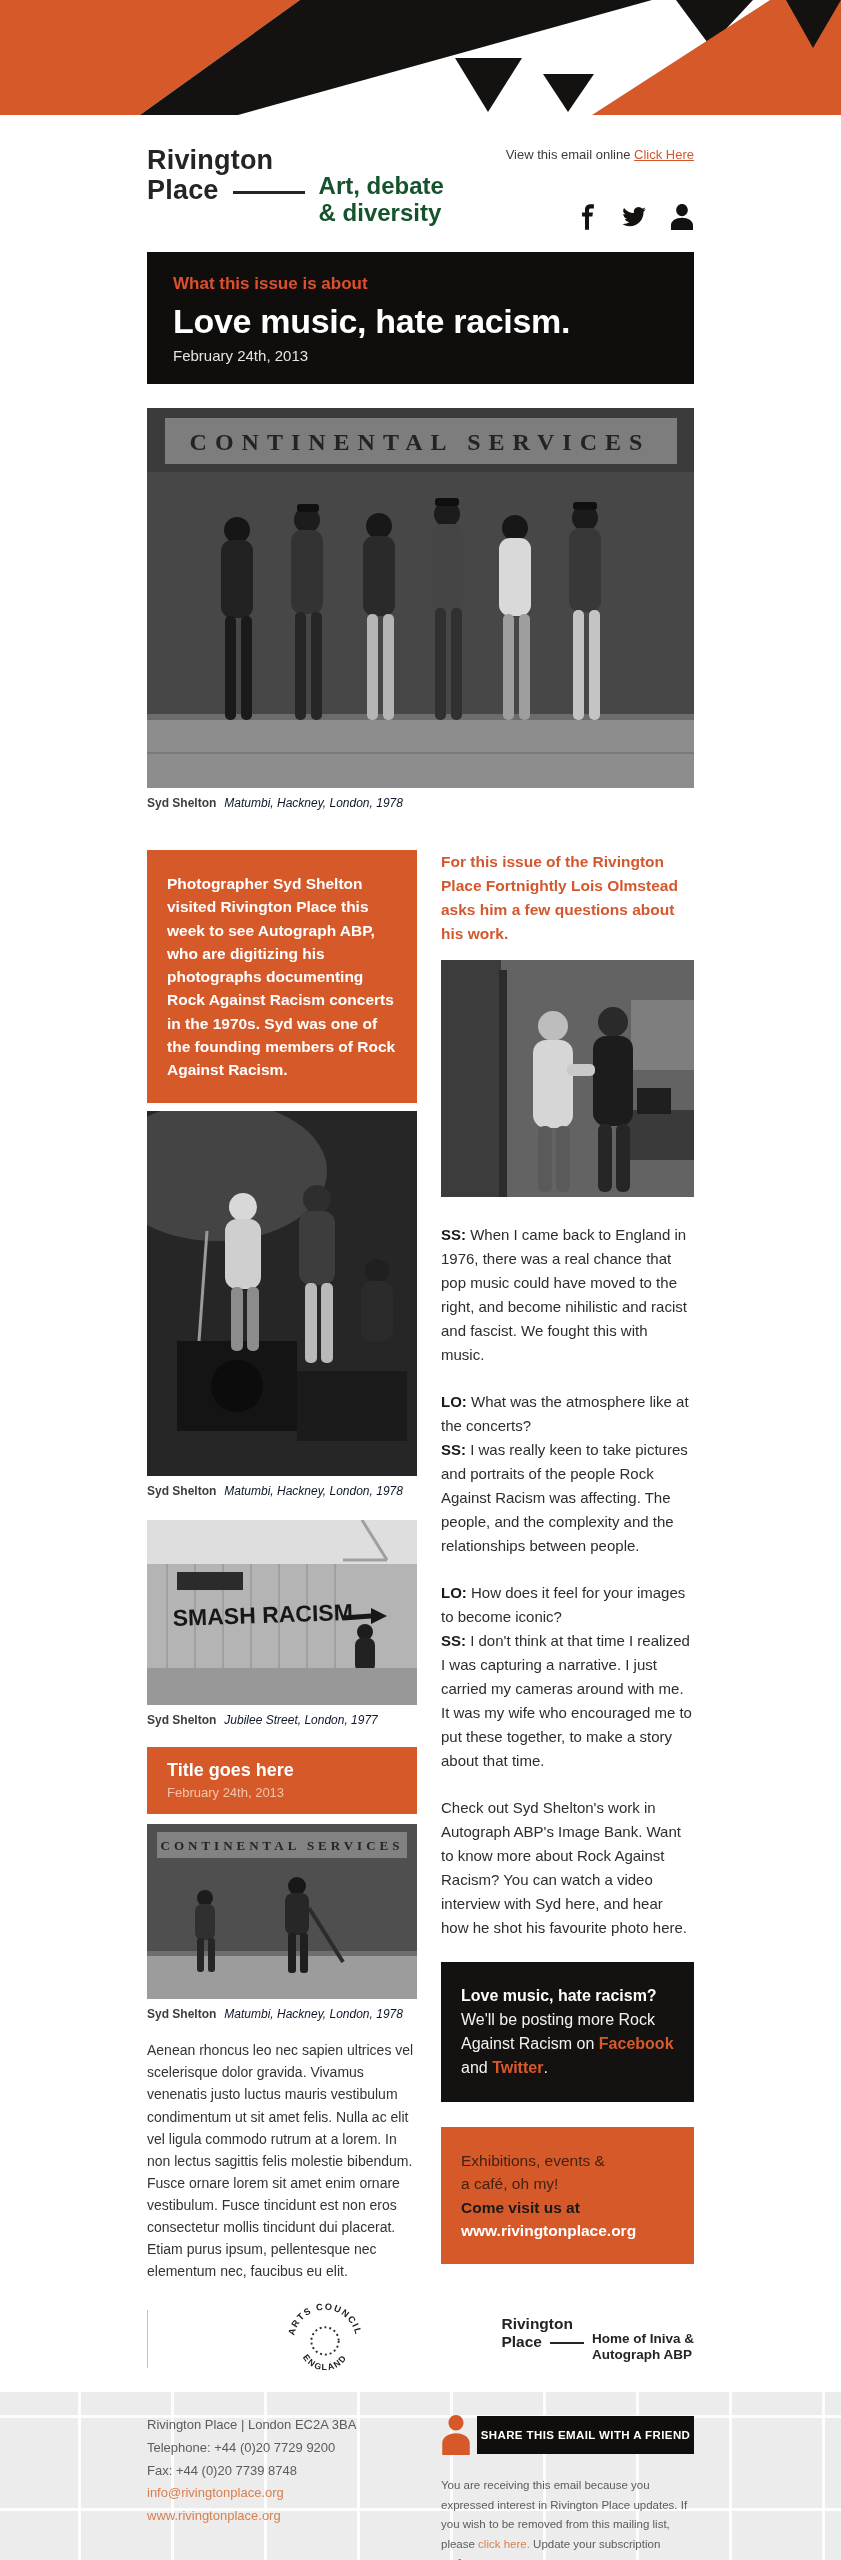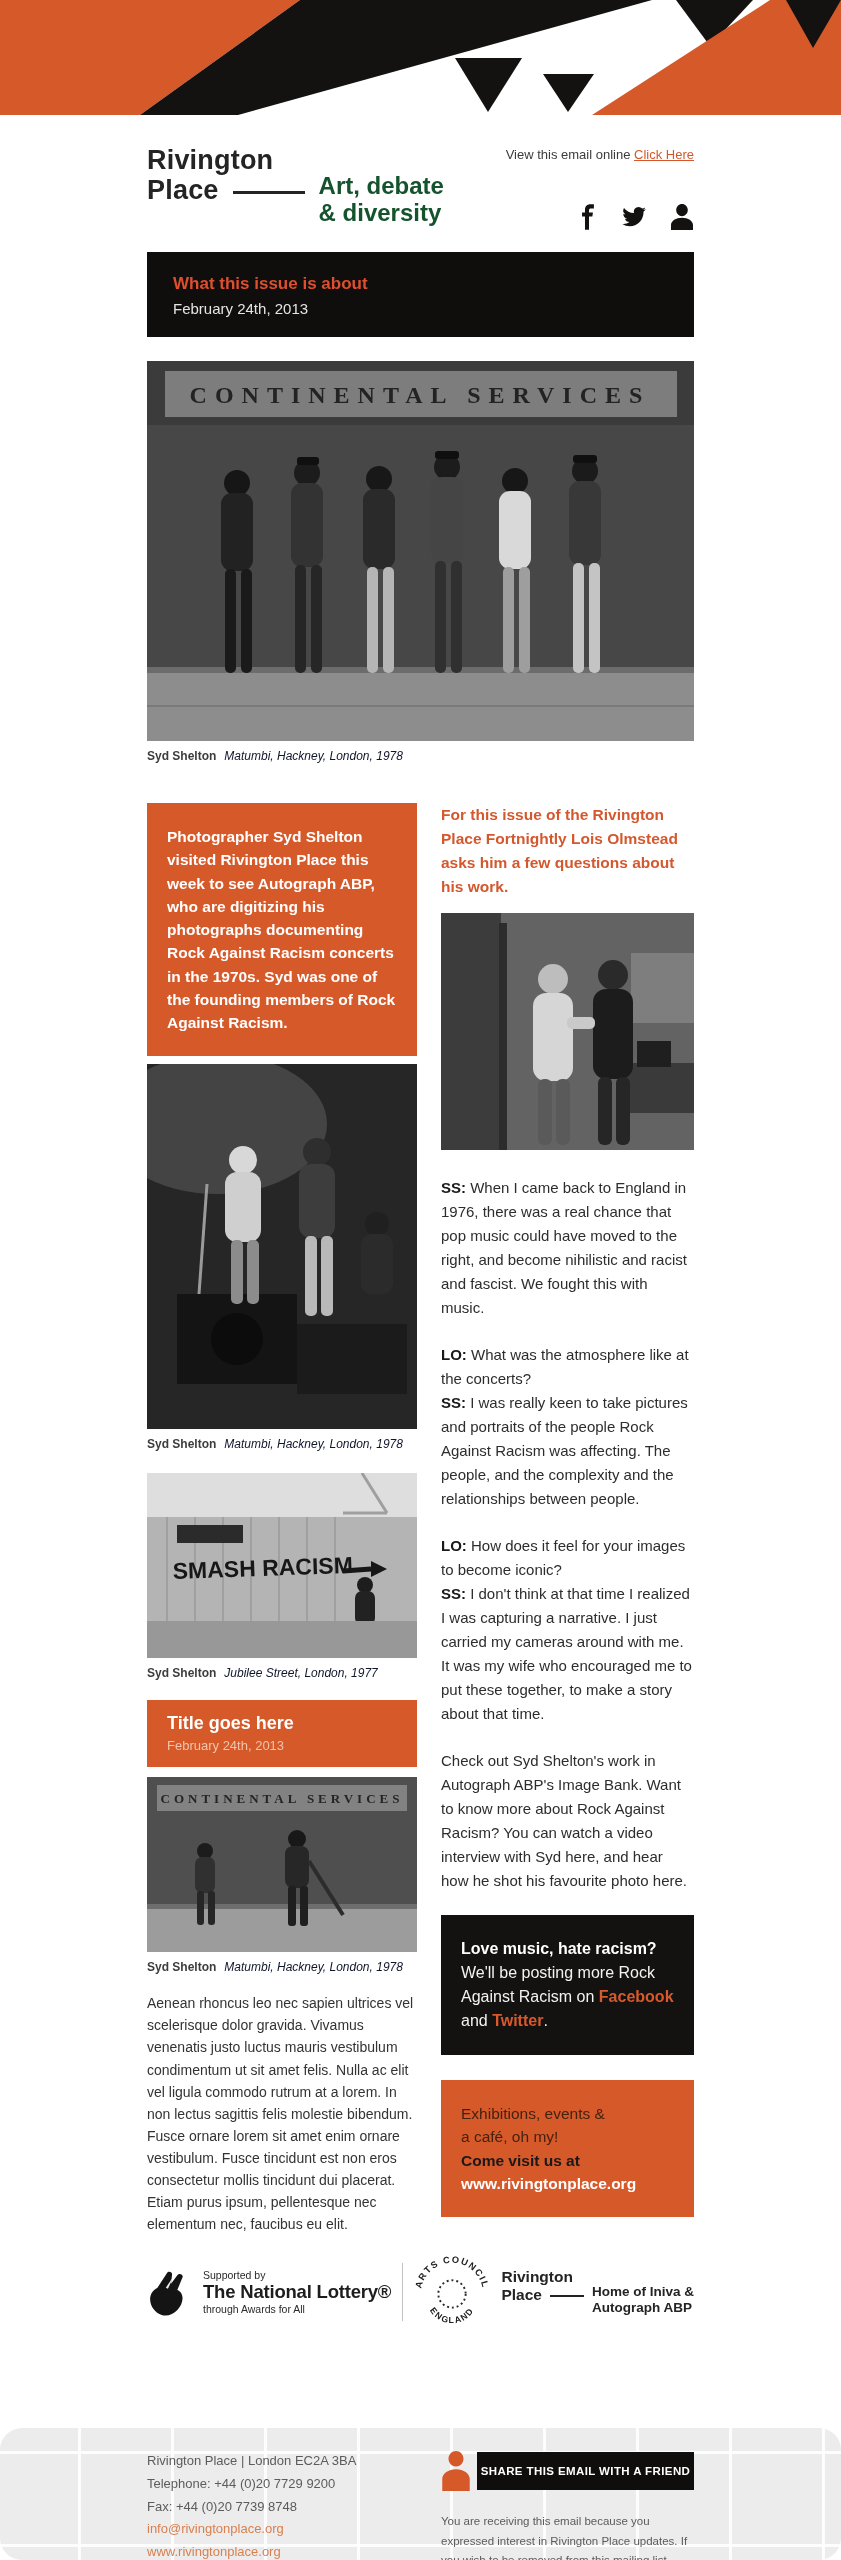--- a/index.html
+++ b/index.html
@@ -77,28 +77,27 @@
   .lottery-sub { font-size:10.5px; color:#2a2a2a; }
   .partner-divider { width:1px; height:58px; background:#c2c2c2; }
   .riv-mark { display:flex; }
   .riv-mark-name { font-size:15.5px; font-weight:bold; color:#242424; line-height:1.15; }
   .riv-mark-line2 { display:flex; align-items:center; }
   .riv-mark-dash { width:34px; height:2px; background:#242424; margin-left:8px; margin-top:2px; }
   .riv-mark-home { font-size:13.5px; font-weight:bold; color:#242424; line-height:1.2; margin-left:8px; margin-top:16px; }
 
   
   .footer {
-    position:absolute; left:0; bottom:0; width:841px; height:132px;
+    position:absolute; left:0; bottom:0; width:841px; height:168px;
     background-color:#ececec;
     background-image:
       linear-gradient(rgba(255,255,255,.9) 3px, rgba(0,0,0,0) 3px),
       linear-gradient(90deg, rgba(255,255,255,.9) 3px, rgba(0,0,0,0) 3px);
     background-size:93px 93px;
     background-position:-15px 23px;
-    border-radius:22px;
   }
   .footer-inner { display:flex; gap:24px; padding-top:22px; }
   .footer-left { width:270px; flex:0 0 270px; font-size:13px; line-height:1.75; color:#5c5c5c; }
   .footer-left a { color:#d8804f; text-decoration:none; cursor:pointer; display:block; }
   .footer-right { width:253px; flex:0 0 253px; }
   .share-row { display:flex; align-items:flex-end; cursor:pointer; }
   .share-icon { margin-right:6px; margin-bottom:-2px; }
   .share-bar { background:#0f0e0c; color:#ffffff; font-size:11.5px; font-weight:bold; letter-spacing:.4px; flex:1; height:38px; display:flex; align-items:center; justify-content:center; }
   .legal { font-size:11.5px; line-height:1.7; color:#5c5c5c; margin-top:22px; }
   .legal a { color:#d8804f; text-decoration:none; cursor:pointer; }
@@ -147,20 +146,21 @@
         </svg>
         <svg width="24" height="26" viewBox="0 0 24 26">
           <path fill="#141210" d="M12 0c3.2 0 5.8 2.7 5.8 6.1S15.2 12.2 12 12.2 6.2 9.5 6.2 6.1 8.8 0 12 0zm0 13.8c6.1 0 11 3.2 11 7.2V26H1v-5c0-4 4.9-7.2 11-7.2z"></path>
         </svg>
       </div>
     </div>
   </div>
 
   <div class="content issue-banner">
     <div class="issue-kicker">What this issue is about</div>
+    <div class="issue-title">Love music, hate racism.</div>
     <div class="issue-date">February 24th, 2013</div>
   </div>
 
   <div class="content">
     <svg class="photo hero-photo" width="547" height="380" viewBox="0 0 547 380">
       <rect width="547" height="380" fill="#474747"></rect>
       <rect y="0" width="547" height="64" fill="#3b3b3b"></rect>
       <rect x="18" y="10" width="512" height="46" fill="#7d7d7d"></rect>
       <text x="273" y="42" text-anchor="middle" font-family="Liberation Serif, serif" font-size="24" font-weight="bold" letter-spacing="8" fill="#232323">CONTINENTAL SERVICES</text>
       <rect y="310" width="547" height="70" fill="#8d8d8d"></rect>
@@ -329,31 +329,20 @@
       <div class="visit-box">
         <div class="visit-line-plain">Exhibitions, events &amp;</div>
         <div class="visit-line-plain">a café, oh my!</div>
         <div class="visit-line-bold">Come visit us at</div>
         <div class="visit-line-url">www.rivingtonplace.org</div>
       </div>
     </div>
   </div>
 
   <div class="content partners">
-    <div class="lottery">
-      <svg width="46" height="52" viewBox="0 0 44 48">
-        <path fill="#141414" d="M14 46c-6-2-11-8-11-15 0-5 3-9 7-11l9-14c1.5-2.5 5-1.5 5 1l-1 9 6-8c2-2.5 6-.5 5 2l-5 12c3 1 5 4 5 8 0 9-10 19-20 16z"></path>
-        <path fill="#ececec" d="M18 20l8-12-6 13z"></path>
-      </svg>
-      <div class="lottery-text">
-        <div class="lottery-supported">Supported by</div>
-        <div class="lottery-name">The National Lottery®</div>
-        <div class="lottery-sub">through Awards for All</div>
-      </div>
-    </div>
 
     <div class="partner-divider"></div>
 
     <svg width="78" height="78" viewBox="0 0 80 80">
       <defs>
         <path id="arcTop" d="M 8 42 A 32 32 0 0 1 72 42" fill="none"></path>
         <path id="arcBot" d="M 14 46 A 26 26 0 0 0 66 46" fill="none"></path>
       </defs>
       <circle cx="40" cy="42" r="14" fill="none" stroke="#2a2a2a" stroke-width="2" stroke-dasharray="2 3"></circle>
       <text font-family="Liberation Sans, sans-serif" font-size="9.5" font-weight="bold" fill="#222222" letter-spacing="1.5">

